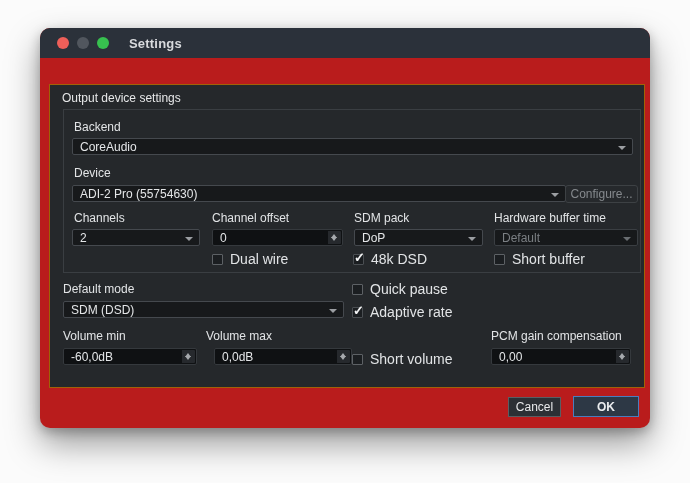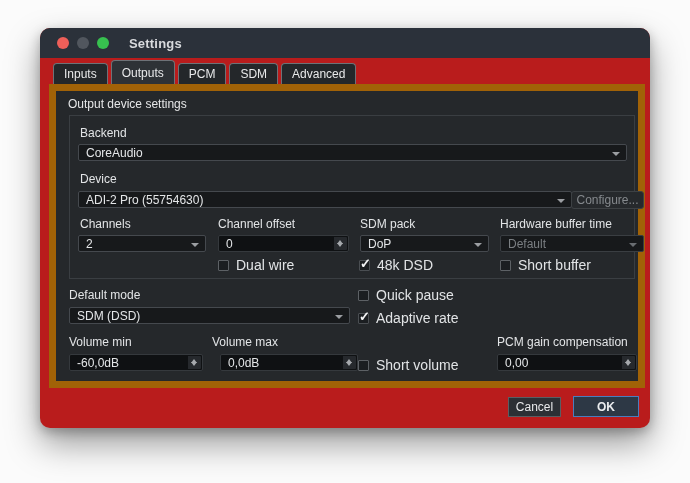--- a/index.html
+++ b/index.html
@@ -30,21 +30,21 @@
   .tab {
     height:21px; padding:0 10px; display:flex; align-items:center;
     background:#24272a; border:1px solid #6e7277; border-bottom:none;
     border-radius:4px 4px 0 0; color:#e8e9ea; font-size:12px; margin-right:3px;
     position:relative;
   }
   .tab.active { height:24px; background:#2e3236; z-index:4; }
 
   .pane {
     position:absolute; left:9px; right:5px; top:56px; height:304px;
-    background:#25282b; border:7px solid #a16207;
+    background:#25282b; border:1px solid #a16207;
   }
   .groupbox-title { position:absolute; left:12px; top:6px; color:#e6e7e8; font-size:12px; }
   .groupbox {
     position:absolute; left:13px; right:3px; top:24px; height:164px;
     border:1px solid #3a3e42; background:#25282b;
   }
   .lbl { position:absolute; color:#e2e4e6; font-size:12px; white-space:nowrap; }
 
   .combo {
     position:absolute; height:17px; background:#17191b;
@@ -94,27 +94,20 @@
 
 <div class="window">
 
   <div class="titlebar">
     <div class="light red"></div>
     <div class="light gray"></div>
     <div class="light green"></div>
     <div class="win-title">Settings</div>
   </div>
 
-  <div class="tabbar">
-    <div class="tab">Inputs</div>
-    <div class="tab active">Outputs</div>
-    <div class="tab">PCM</div>
-    <div class="tab">SDM</div>
-    <div class="tab">Advanced</div>
-  </div>
 
   <div class="pane">
 
     <div class="groupbox-title">Output device settings</div>
 
     <div class="groupbox">
 
       <div class="lbl" style="left:10px; top:10px;">Backend</div>
       <div class="combo" style="left:8px; right:7px; top:28px;">
         <span>CoreAudio</span>

